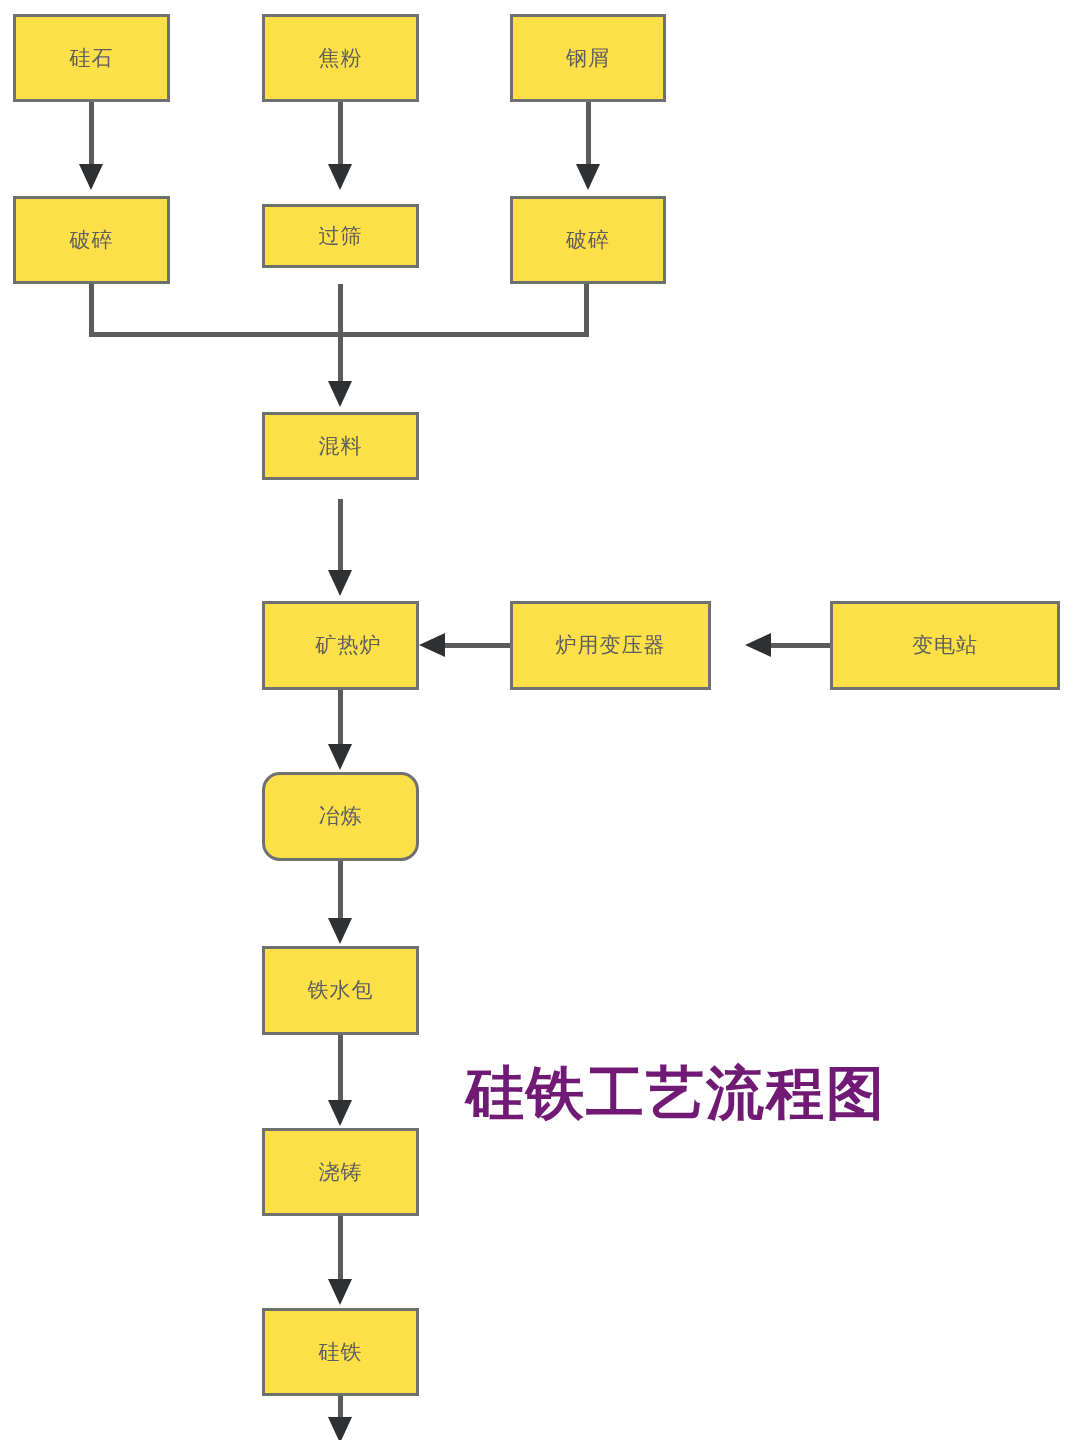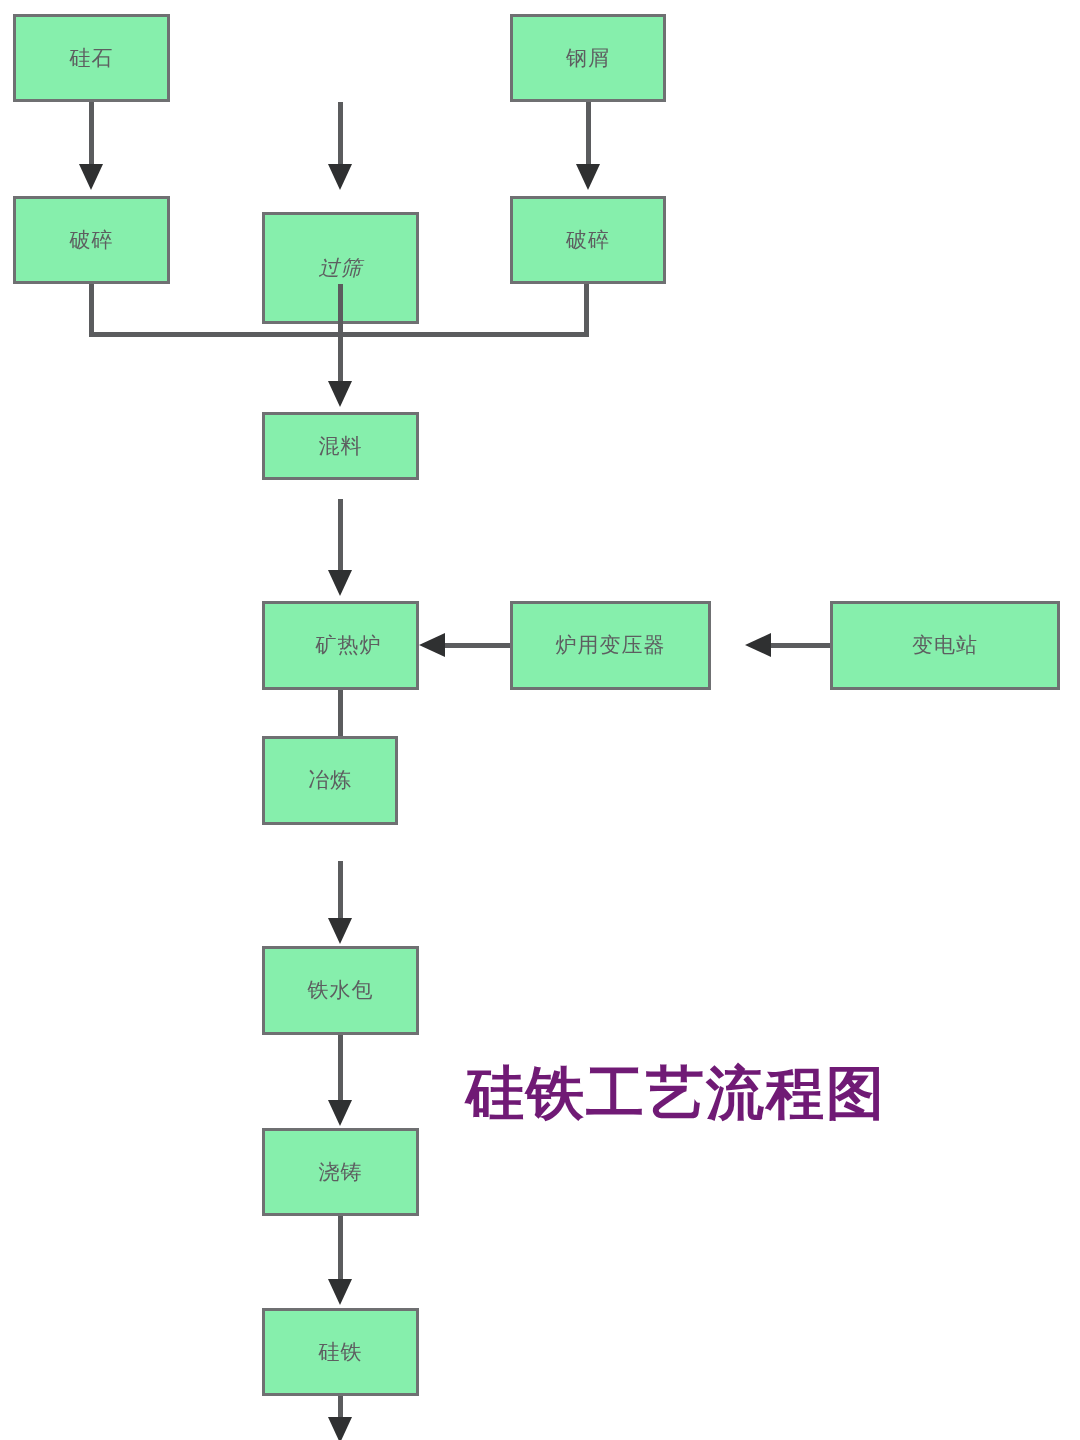--- a/index.html
+++ b/index.html
@@ -13,21 +13,21 @@
   #canvas {
     position: relative;
     width: 1080px;
     height: 1440px;
     background: #ffffff;
     overflow: hidden;
   }
   .node {
     position: absolute;
     box-sizing: border-box;
-    background: #86efac;
+    background: #fde047;
     border: 3px solid #6f7072;
     display: flex;
     align-items: center;
     justify-content: center;
   }
   .node .node-label {
     font-size: 21px;
     color: #5d5e60;
     letter-spacing: 1px;
     line-height: 1;
@@ -72,37 +72,40 @@
   }
 </style>
 </head>
 <body>
 
 <div id="canvas">
 
   <div class="node" style="left:13px; top:14px; width:157px; height:88px;">
     <span class="node-label">硅石</span>
   </div>
+  <div class="node" style="left:262px; top:14px; width:157px; height:88px;">
+    <span class="node-label">焦粉</span>
+  </div>
   <div class="node" style="left:510px; top:14px; width:156px; height:88px;">
     <span class="node-label">钢屑</span>
   </div>
 
   <div class="edge-v" style="left:89px; top:102px; height:62px;"></div>
   <div class="arrow-down" style="left:79px; top:164px;"></div>
 
   <div class="edge-v" style="left:338px; top:102px; height:62px;"></div>
   <div class="arrow-down" style="left:328px; top:164px;"></div>
 
   <div class="edge-v" style="left:586px; top:102px; height:62px;"></div>
   <div class="arrow-down" style="left:576px; top:164px;"></div>
 
   <div class="node" style="left:13px; top:196px; width:157px; height:88px;">
     <span class="node-label">破碎</span>
   </div>
-  <div class="node" style="left:262px; top:212px; width:157px; height:112px;font-style:italic;">
+  <div class="node" style="left:262px; top:204px; width:157px; height:64px;">
     <span class="node-label">过筛</span>
   </div>
   <div class="node" style="left:510px; top:196px; width:156px; height:88px;">
     <span class="node-label">破碎</span>
   </div>
 
   <div class="edge-v" style="left:89px; top:284px; height:53px;"></div>
   <div class="edge-v" style="left:584px; top:284px; height:53px;"></div>
   <div class="edge-h" style="left:89px; top:332px; width:500px;"></div>
 
@@ -128,21 +131,21 @@
 
   <div class="edge-h" style="left:444px; top:643px; width:66px;"></div>
   <div class="arrow-left" style="left:419px; top:633px;"></div>
 
   <div class="edge-h" style="left:771px; top:643px; width:59px;"></div>
   <div class="arrow-left" style="left:745px; top:633px;"></div>
 
   <div class="edge-v" style="left:338px; top:690px; height:55px;"></div>
   <div class="arrow-down" style="left:328px; top:744px;"></div>
 
-  <div class="node" style="left:262px; top:736px; width:136px; height:89px;">
+  <div class="node" style="left:262px; top:772px; width:157px; height:89px;border-radius:18px;">
     <span class="node-label">冶炼</span>
   </div>
 
   <div class="edge-v" style="left:338px; top:861px; height:58px;"></div>
   <div class="arrow-down" style="left:328px; top:918px;"></div>
 
   <div class="node" style="left:262px; top:946px; width:157px; height:89px;">
     <span class="node-label">铁水包</span>
   </div>
 

